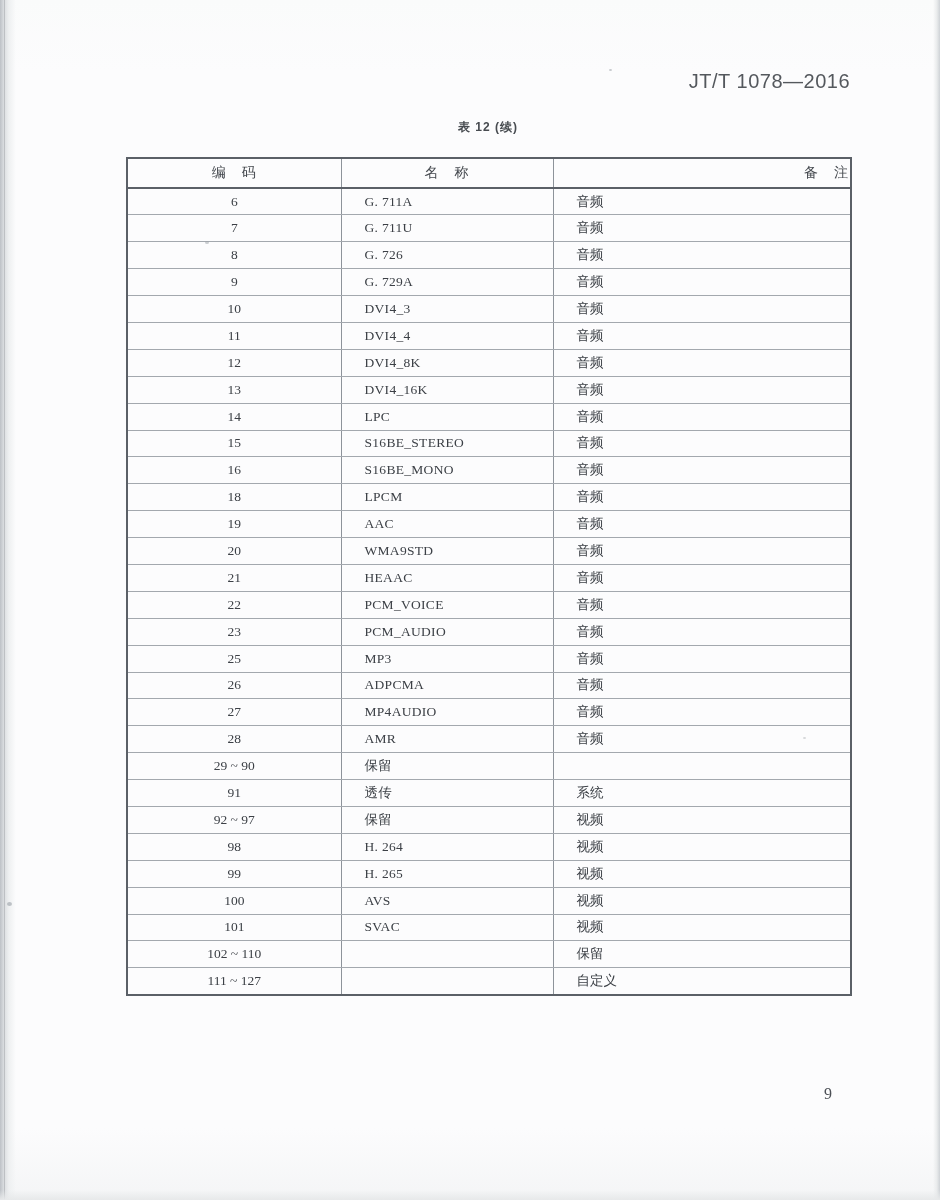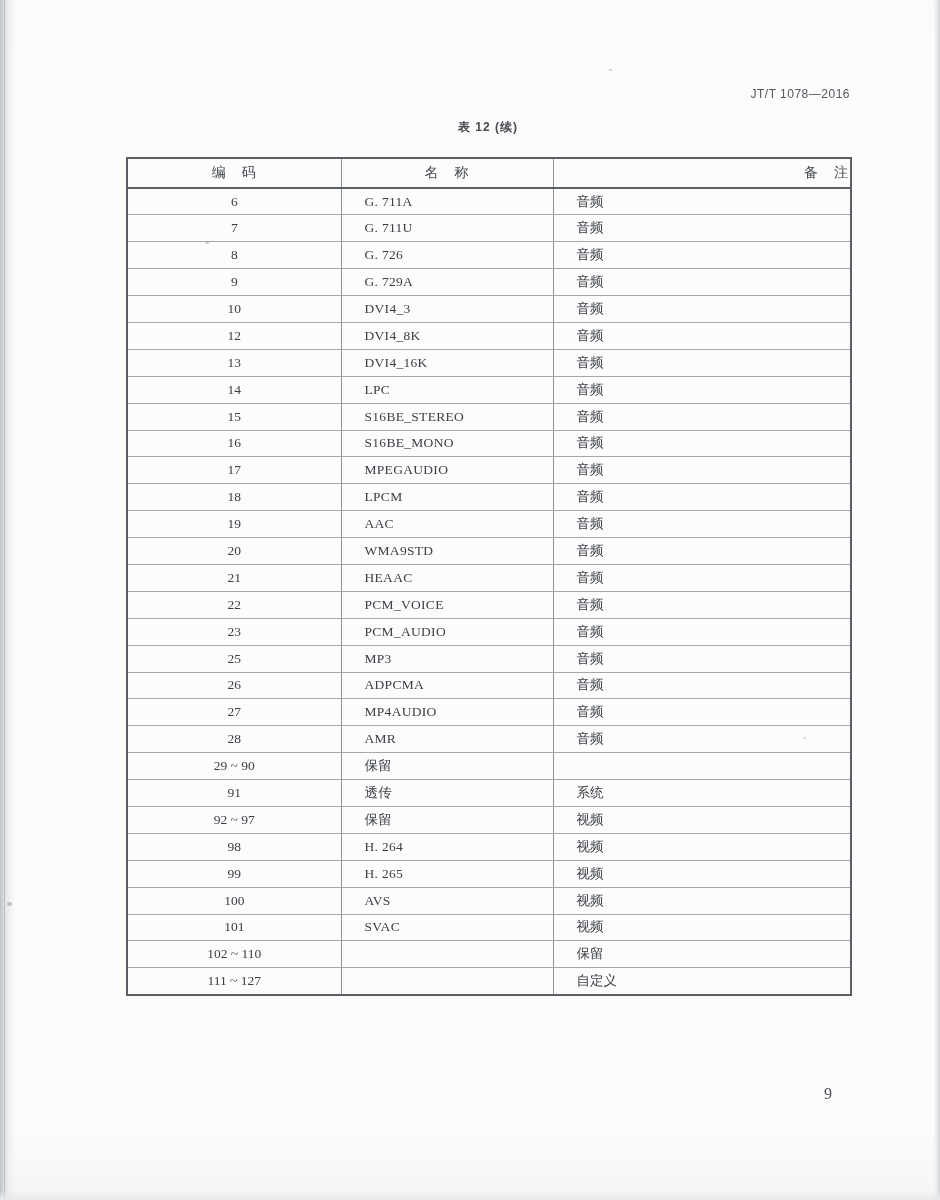--- a/index.html
+++ b/index.html
@@ -50,26 +50,26 @@
     border-radius: 50%;
     opacity: 0.55;
   }
   .speck.s1 { left: 609px; top: 69px;  width: 3px; height: 2px; }
   .speck.s2 { left: 205px; top: 241px; width: 4px; height: 3px; opacity: 0.5; }
   .speck.s3 { left: 7px;  top: 902px; width: 5px; height: 4px; opacity: 0.6; }
   .speck.s4 { left: 803px; top: 737px; width: 3px; height: 2px; opacity: 0.4; }
 
   .doc-number {
     position: absolute;
-    top: 87px;
+    top: 70px;
     left: 126px;
     width: 724px;
     text-align: right;
     font-family: "Liberation Sans", "DejaVu Sans", sans-serif;
-    font-size: 12px;
+    font-size: 20px;
     letter-spacing: 0.5px;
     color: #54585d;
   }
   .table-title {
     position: absolute;
     top: 119px;
     left: 126px;
     width: 724px;
     text-align: center;
     font-family: "Liberation Sans", "DejaVu Sans", sans-serif;
@@ -178,20 +178,25 @@
           <td class="cell-code">9</td>
           <td class="cell-name">G. 729A</td>
           <td class="cell-remark">音频</td>
         </tr>
         <tr>
           <td class="cell-code">10</td>
           <td class="cell-name">DVI4_3</td>
           <td class="cell-remark">音频</td>
         </tr>
         <tr>
+          <td class="cell-code">11</td>
+          <td class="cell-name">DVI4_4</td>
+          <td class="cell-remark">音频</td>
+        </tr>
+        <tr>
           <td class="cell-code">12</td>
           <td class="cell-name">DVI4_8K</td>
           <td class="cell-remark">音频</td>
         </tr>
         <tr>
           <td class="cell-code">13</td>
           <td class="cell-name">DVI4_16K</td>
           <td class="cell-remark">音频</td>
         </tr>
         <tr>
@@ -200,25 +205,20 @@
           <td class="cell-remark">音频</td>
         </tr>
         <tr>
           <td class="cell-code">15</td>
           <td class="cell-name">S16BE_STEREO</td>
           <td class="cell-remark">音频</td>
         </tr>
         <tr>
           <td class="cell-code">16</td>
           <td class="cell-name">S16BE_MONO</td>
-          <td class="cell-remark">音频</td>
-        </tr>
-        <tr>
-          <td class="cell-code">17</td>
-          <td class="cell-name">MPEGAUDIO</td>
           <td class="cell-remark">音频</td>
         </tr>
         <tr>
           <td class="cell-code">18</td>
           <td class="cell-name">LPCM</td>
           <td class="cell-remark">音频</td>
         </tr>
         <tr>
           <td class="cell-code">19</td>
           <td class="cell-name">AAC</td>

